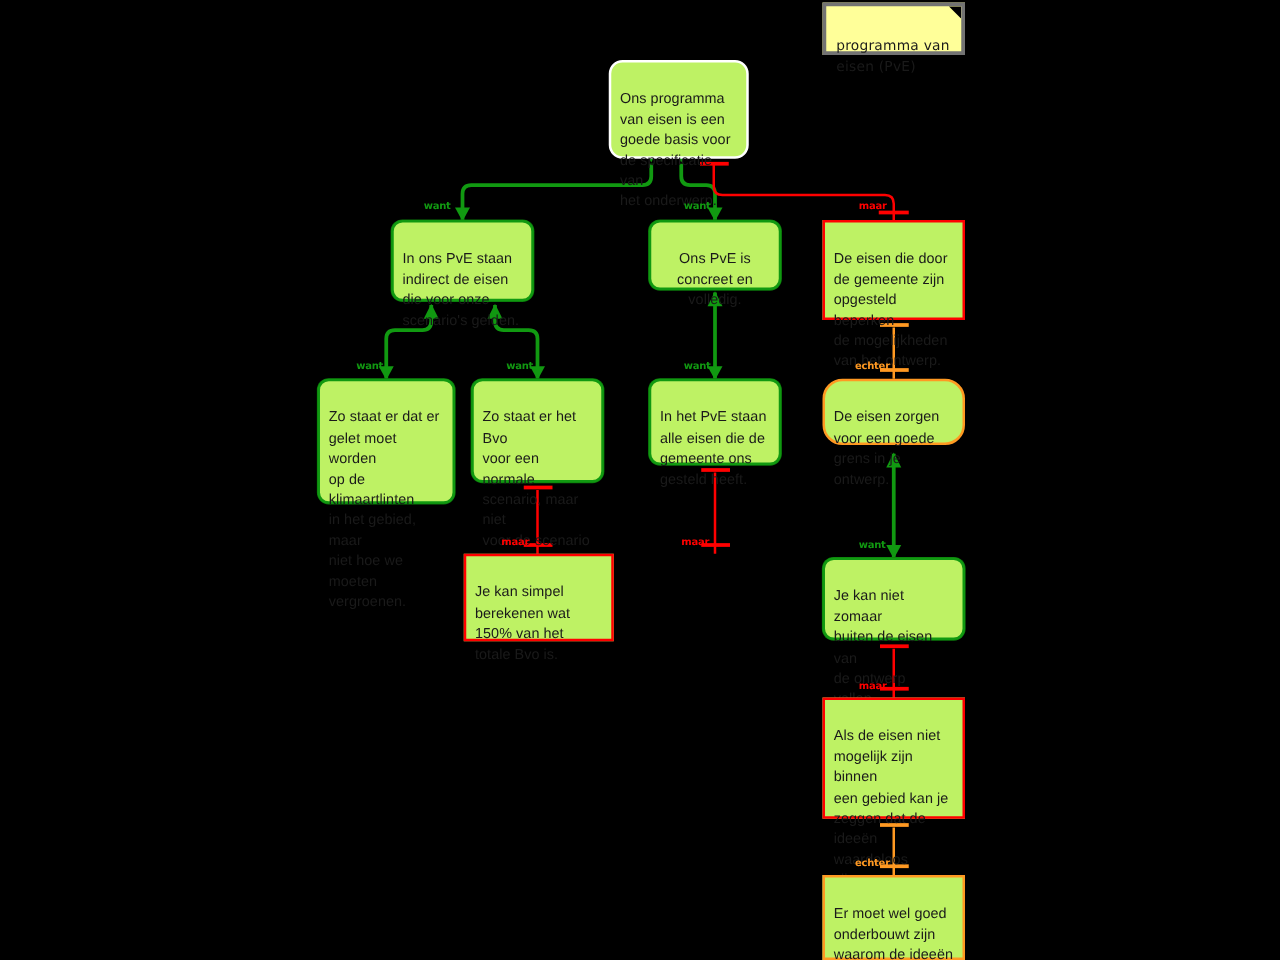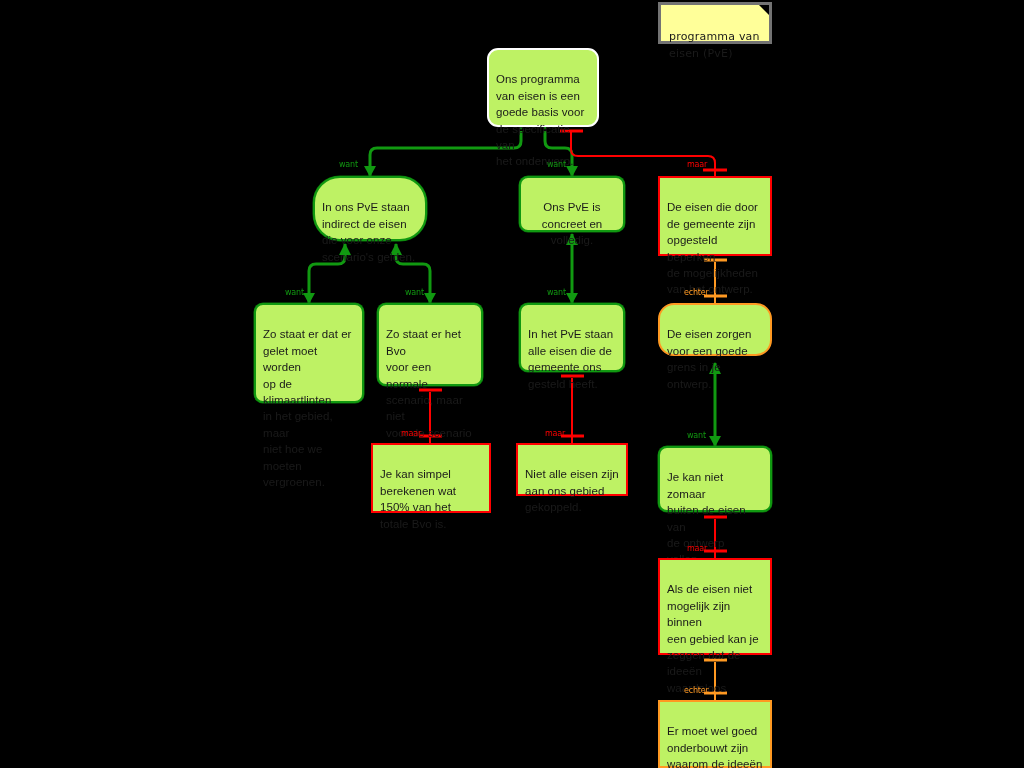--- a/index.html
+++ b/index.html
@@ -50,21 +50,21 @@
   .node.rebuttal {
     border: 2px solid #ff9922;
     border-radius: 0px;
   }
 
   
   .edge-label {
     position: absolute;
     font-family: "DejaVu Sans", sans-serif;
     font-size: 8px;
-    font-weight: normal;
+    font-weight: bold;
     letter-spacing: -0.2px;
     line-height: 9px;
     z-index: 8;
     white-space: nowrap;
   }
   .edge-label.want   { color: #119911; }
   .edge-label.maar   { color: #ff0000; }
   .edge-label.echter { color: #ff9922; }
 
   
@@ -176,21 +176,21 @@
   </div>
 
   <div class="node root" style="left:487px; top:48px; width:112px; height:79px;">
     <span>Ons programma
 van eisen is een
 goede basis voor
 de specificatie van
 het onderwerp.</span>
   </div>
 
-  <div class="node support" style="left:313px; top:176px; width:114px; height:65px;border-radius:27px;">
+  <div class="node support" style="left:313px; top:176px; width:114px; height:65px;">
     <span>In ons PvE staan
 indirect de eisen
 die voor onze
 scenario's gelden.</span>
   </div>
 
   <div class="node support" style="left:519px; top:176px; width:106px; height:56px;text-align:center;">
     <span>Ons PvE is
 concreet en
 volledig.</span>
@@ -234,25 +234,20 @@
 grens in je ontwerp.</span>
   </div>
 
   <div class="node objection" style="left:371px; top:443px; width:120px; height:70px;">
     <span>Je kan simpel
 berekenen wat
 150% van het
 totale Bvo is.</span>
   </div>
 
-  <div class="node objection" style="left:516px; top:443px; width:112px; height:53px;">
-    <span>Niet alle eisen zijn
-aan ons gebied
-gekoppeld.</span>
-  </div>
 
   <div class="node support" style="left:658px; top:446px; width:114px; height:66px;">
     <span>Je kan niet zomaar
 buiten de eisen van
 de ontwerp
 vallen.</span>
   </div>
 
   <div class="node objection" style="left:658px; top:558px; width:114px; height:97px;">
     <span>Als de eisen niet

